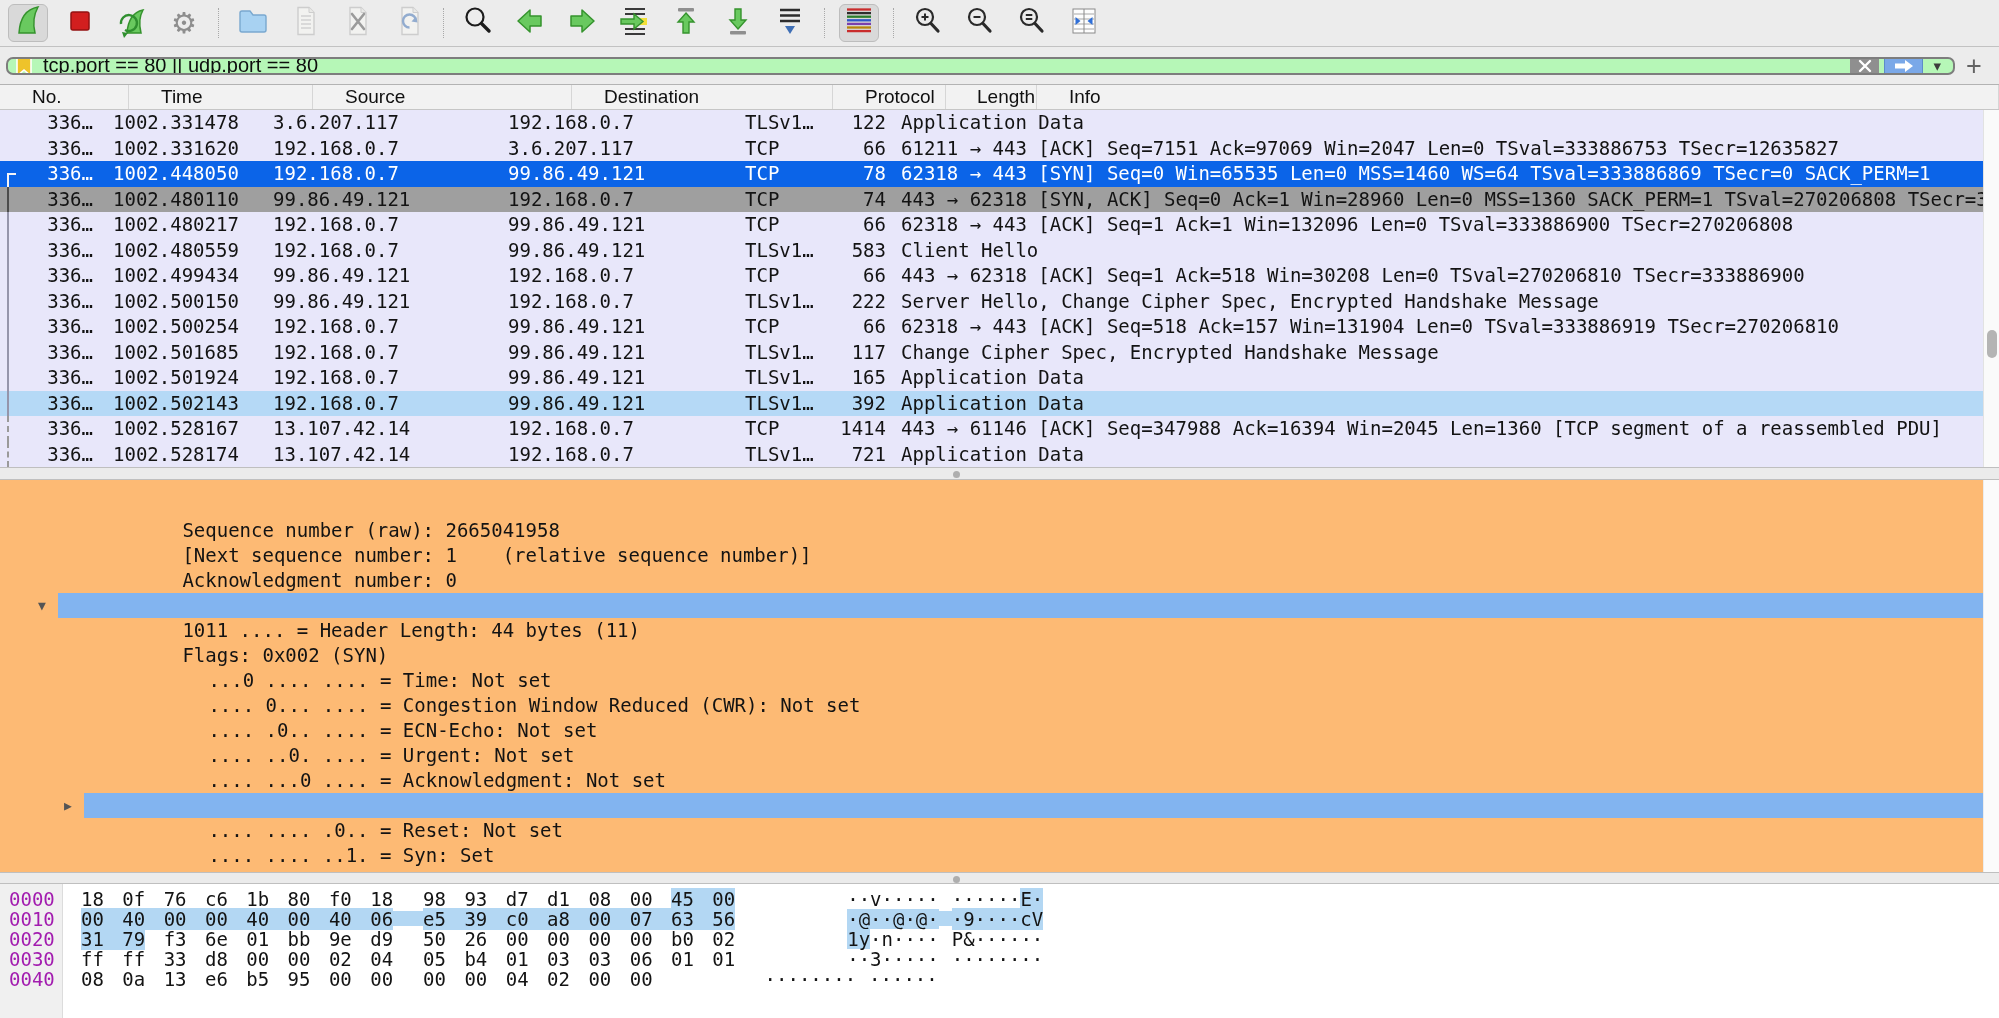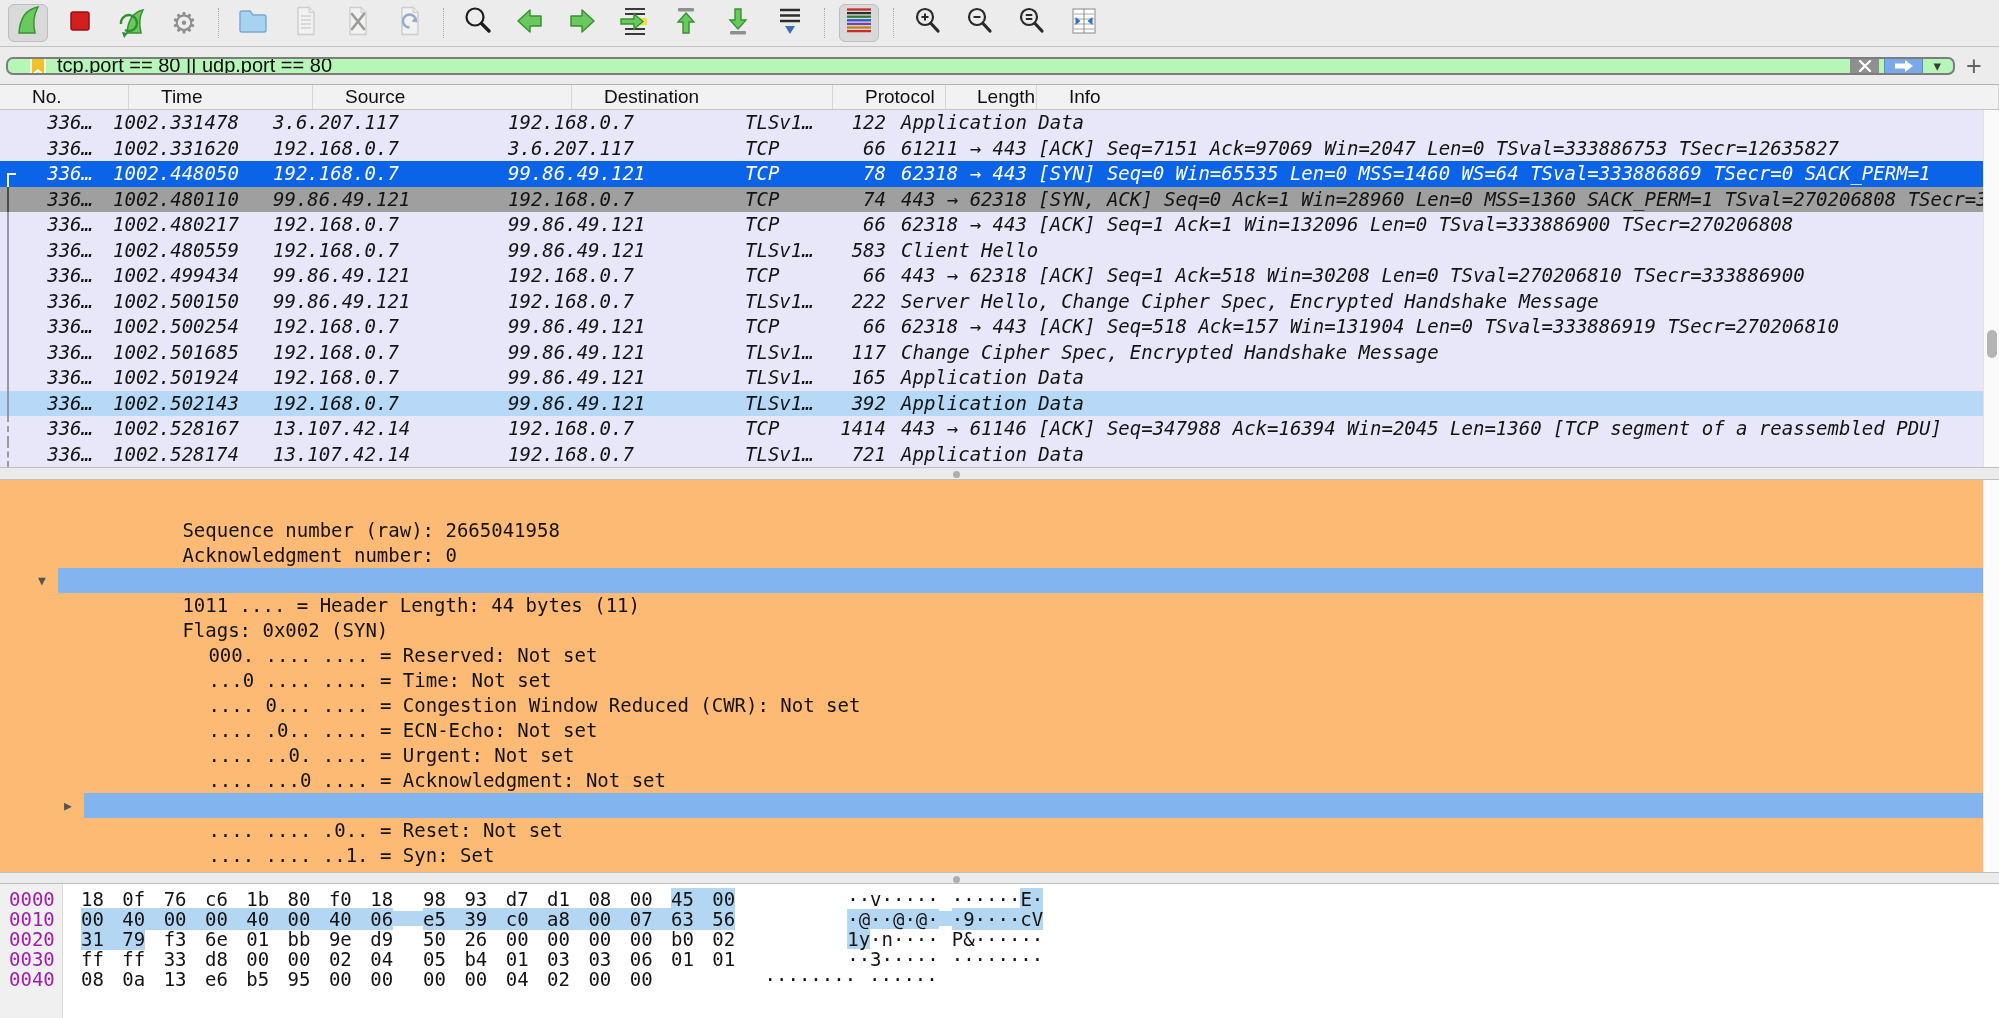--- a/index.html
+++ b/index.html
@@ -9,21 +9,21 @@
   
   .toolbar{height:47px;background:#ececec;border-bottom:1px solid #c2c2c2;display:flex;align-items:center;padding-left:8px;}
   .tbtn{width:40px;height:38px;display:flex;align-items:center;justify-content:center;margin-right:12px;border-radius:6px;flex:0 0 auto;}
   .tbtn.active{background:#d9d9d9;border:1px solid #bdbdbd;}
   .tbtn.dim{opacity:.55;}
   .tsep{width:1px;height:30px;border-left:1px dotted #a9a9a9;margin-right:14px;margin-left:2px;flex:0 0 auto;}
   .gearglyph{font-family:"DejaVu Sans",sans-serif;font-size:29px;color:#8e8e8e;line-height:1;}
 
   
   .filterbar{height:38px;background:#ececec;border-bottom:1px solid #b3b3b3;display:flex;align-items:center;padding:0 6px;}
-  .ffield{flex:1;height:18px;border:2px solid #7d7d7d;border-radius:7px;background:#b6f7b7;display:flex;align-items:center;padding:0 5px 0 20px;overflow:hidden;}
+  .ffield{flex:1;height:18px;border:2px solid #7d7d7d;border-radius:7px;background:#b6f7b7;display:flex;align-items:center;padding:0 5px 0 6px;overflow:hidden;}
   .ftext{flex:1;font-size:20px;color:#0d0d0d;padding-left:9px;white-space:pre;overflow:hidden;}
   .fclear{width:29px;height:24px;background:#8f8f8f;border-radius:5px;display:flex;align-items:center;justify-content:center;margin-right:5px;flex:0 0 auto;}
   .fapply{width:39px;height:24px;background:#7aa8e8;border:1px solid #5d8cc9;border-radius:5px;display:flex;align-items:center;justify-content:center;flex:0 0 auto;}
   .fcaret{font-size:15px;color:#3c3c3c;padding:0 7px 0 10px;flex:0 0 auto;}
   .fplus{width:38px;text-align:center;font-size:27px;color:#636363;flex:0 0 auto;line-height:34px;}
 
   
   .plist{height:382px;position:relative;background:#fff;}
   .phead{height:25px;display:flex;background:#f2f2f2;border-bottom:1px solid #c6c6c6;font-size:19px;color:#101010;line-height:23px;}
   .phead .cell{border-right:1px solid #d6d6d6;margin-left:24px;}
@@ -32,21 +32,21 @@
   .c-time{width:160px;padding-left:8px;}
   .c-src{width:235px;padding-left:8px;}
   .c-dst{width:237px;padding-left:8px;}
   .c-proto{width:89px;padding-left:8px;}
   .c-len{width:67px;text-align:right;padding-right:7px;}
   .c-info{flex:1 1 auto;min-width:0;padding-left:8px;}
   .phead .c-no{text-align:left;padding-left:8px;padding-right:0;}
   .phead .c-len{text-align:left;padding-left:7px;padding-right:12px;}
   .prowswrap{position:absolute;left:0;top:25px;right:16px;bottom:0;overflow:hidden;
     font-family:"DejaVu Sans Mono","Liberation Mono",monospace;font-size:19px;color:#131313;}
-  .prow{display:flex;height:25.5px;line-height:25.5px;background:#e8e7fa;position:relative;font-style:italic;}
+  .prow{display:flex;height:25.5px;line-height:25.5px;background:#e8e7fa;position:relative;}
   .prow.sel{background:#0b64e8;color:#fff;}
   .prow.grayrow{background:#9f9f9f;}
   .prow.bluerow{background:#b5d9f6;}
   .mark{position:absolute;left:7px;top:0;bottom:0;width:9px;pointer-events:none;}
   .mark.m-start{border-left:2px solid #f4f4f8;border-top:2px solid #f4f4f8;top:12px;}
   .mark.m-line{border-left:2px solid #9595ab;}
   .grayrow .mark.m-line{border-left-color:#4d4d4d;}
   .mark.m-dash{border-left:2px dashed #9a9a9a;}
   .vscroll{position:absolute;top:25px;right:0;width:16px;bottom:0;background:#fafafa;border-left:1px solid #e2e2e2;}
   .vthumb{position:absolute;left:3px;width:10px;top:220px;height:28px;background:#b4b4b4;border-radius:5px;}
@@ -423,20 +423,24 @@
     </div>
 
   <div class="details">
     <div class="dlines">
 
         <div class="dline lv1">
           <span class="dtri"></span>
           <span>Sequence number (raw): 2665041958</span>
         </div>
 
+        <div class="dline lv1">
+          <span class="dtri"></span>
+          <span>[Next sequence number: 1    (relative sequence number)]</span>
+        </div>
 
         <div class="dline lv1">
           <span class="dtri"></span>
           <span>Acknowledgment number: 0</span>
         </div>
 
         <div class="dline lv1">
           <span class="dtri"></span>
           <span>Acknowledgment number (raw): 0</span>
         </div>
@@ -444,24 +448,20 @@
         <div class="dline lv1">
           <span class="dtri"></span>
           <span>1011 .... = Header Length: 44 bytes (11)</span>
         </div>
 
         <div class="dline lv1 hl">
           <span class="dtri">▼</span>
           <span>Flags: 0x002 (SYN)</span>
         </div>
 
-        <div class="dline lv2">
-          <span class="dtri"></span>
-          <span>000. .... .... = Reserved: Not set</span>
-        </div>
 
         <div class="dline lv2">
           <span class="dtri"></span>
           <span>...0 .... .... = Time: Not set</span>
         </div>
 
         <div class="dline lv2">
           <span class="dtri"></span>
           <span>.... 0... .... = Congestion Window Reduced (CWR): Not set</span>
         </div>

